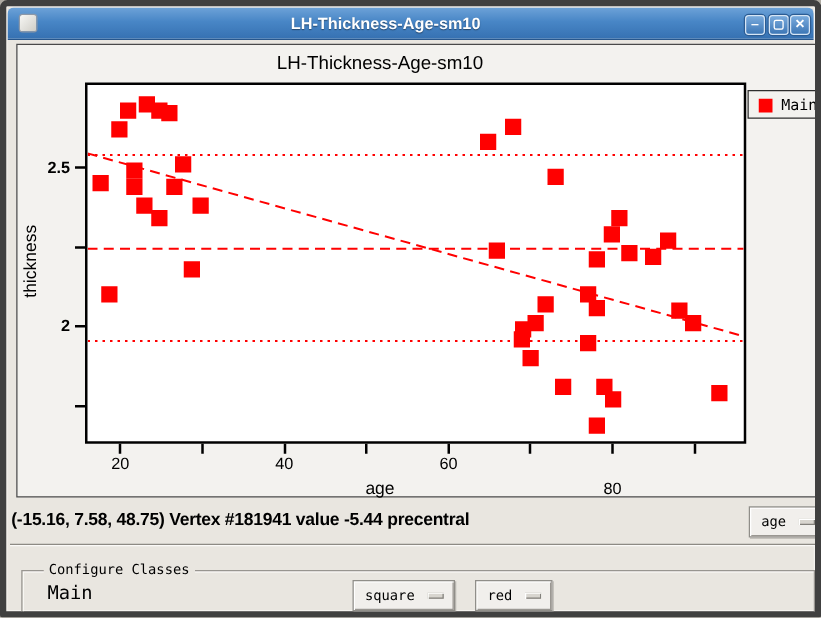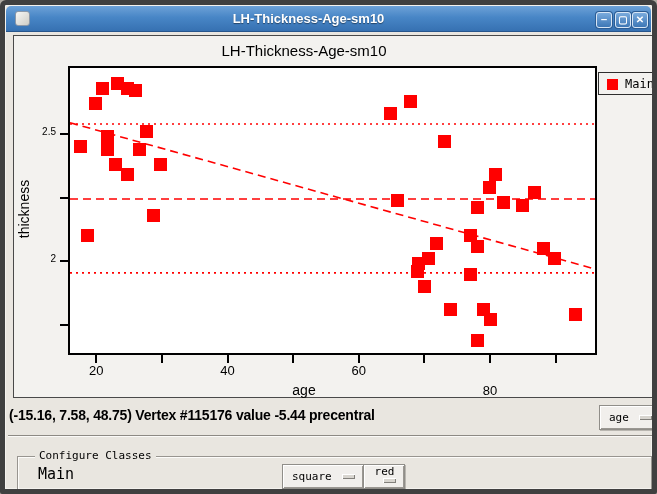--- a/index.html
+++ b/index.html
@@ -51,21 +51,21 @@
   .plot-box {
     position:absolute; left:54px; top:30px; width:529px; height:289px;
     background:#fff; border:2px solid #000;
   }
   #plot-area { position:absolute; left:0; top:0; right:0; bottom:0; overflow:hidden; }
   #plot-area svg { position:absolute; left:0; top:0; }
   .pt { position:absolute; width:13px; height:13px; }
   .xtick { position:absolute; width:2px; height:8px; background:#000; }
   .xtick-label { position:absolute; width:40px; text-align:center; font-size:13px; color:#000; }
   .ytick { position:absolute; width:8px; height:2px; background:#000; }
-  .ytick-label { position:absolute; width:34px; text-align:right; font-size:10px; color:#000; }
+  .ytick-label { position:absolute; width:34px; text-align:right; font-size:13px; color:#000;font-weight:bold; }
   .xaxis-label {
     position:absolute; left:0; right:60px; top:346px; text-align:center;
     font-size:14px; color:#000;
   }
   .yaxis-label {
     position:absolute; left:-40px; top:165px; width:100px; height:16px;
     text-align:center; font-size:14px; color:#000;
     transform:rotate(-90deg);
   }
   .legend-box {
@@ -94,21 +94,21 @@
     white-space:nowrap;
   }
   .mdrop-ind {
     display:inline-block; width:13px; height:5px; margin-left:10px;
     background:#d8d5cf;
     box-shadow: inset 1px 1px 0 #fff, inset -1px -1px 0 #82807b;
   }
   .drop-viewby { left:469px; top:6px;  }
   .drop-axis   { left:591px; top:6px;  }
   .drop-marker { left:274px; top:27px; }
-  .drop-color  { left:355px; top:27px;flex-direction:column; }
+  .drop-color  { left:372px; top:27px; }
   
   .configure-panel { position:absolute; left:3px; top:432px; width:651px; height:47px;text-decoration:underline; }
   .class-groupbox {
     position:absolute; left:9px; top:19px; width:635px; height:37px;
     border:1px solid #989590; box-shadow: inset 1px 1px 0 #fdfcfa, 1px 1px 0 #fdfcfa;
   }
   .groupbox-label {
     position:absolute; left:27px; top:12px; padding:0 4px;
     background:#e9e6e0; font-family:"DejaVu Sans Mono", monospace;
     font-size:11px; color:#000; z-index:2;
@@ -203,21 +203,21 @@
       <div class="xtick" style="left: 540.625px; top: 319px;"></div>
       <div class="ytick" style="left: 46px; top: 97.1607px;"></div>
       <div class="ytick-label" style="left: 8px; top: 90.1607px;">2.5</div>
       <div class="ytick" style="left: 46px; top: 160.777px;"></div>
       <div class="ytick" style="left: 46px; top: 224.393px;"></div>
       <div class="ytick-label" style="left: 8px; top: 217.393px;">2</div>
       <div class="ytick" style="left: 46px; top: 288.009px;"></div>
     </div>
 
   <div class="status-row">
-    <div class="status-text">(-15.16, 7.58, 48.75) Vertex #115176 value -5.44 precentral</div>
+    <div class="status-text">(-15.16, 7.58, 48.75) Vertex #181941 value -5.44 precentral</div>
     <div class="mdrop drop-axis">
       <span>age</span>
       <span class="mdrop-ind"></span>
     </div>
   </div>
 
   <div class="configure-panel">
     <div class="groupbox-label">Configure Classes</div>
     <div class="class-groupbox"></div>
     <div class="class-name">Main</div>

